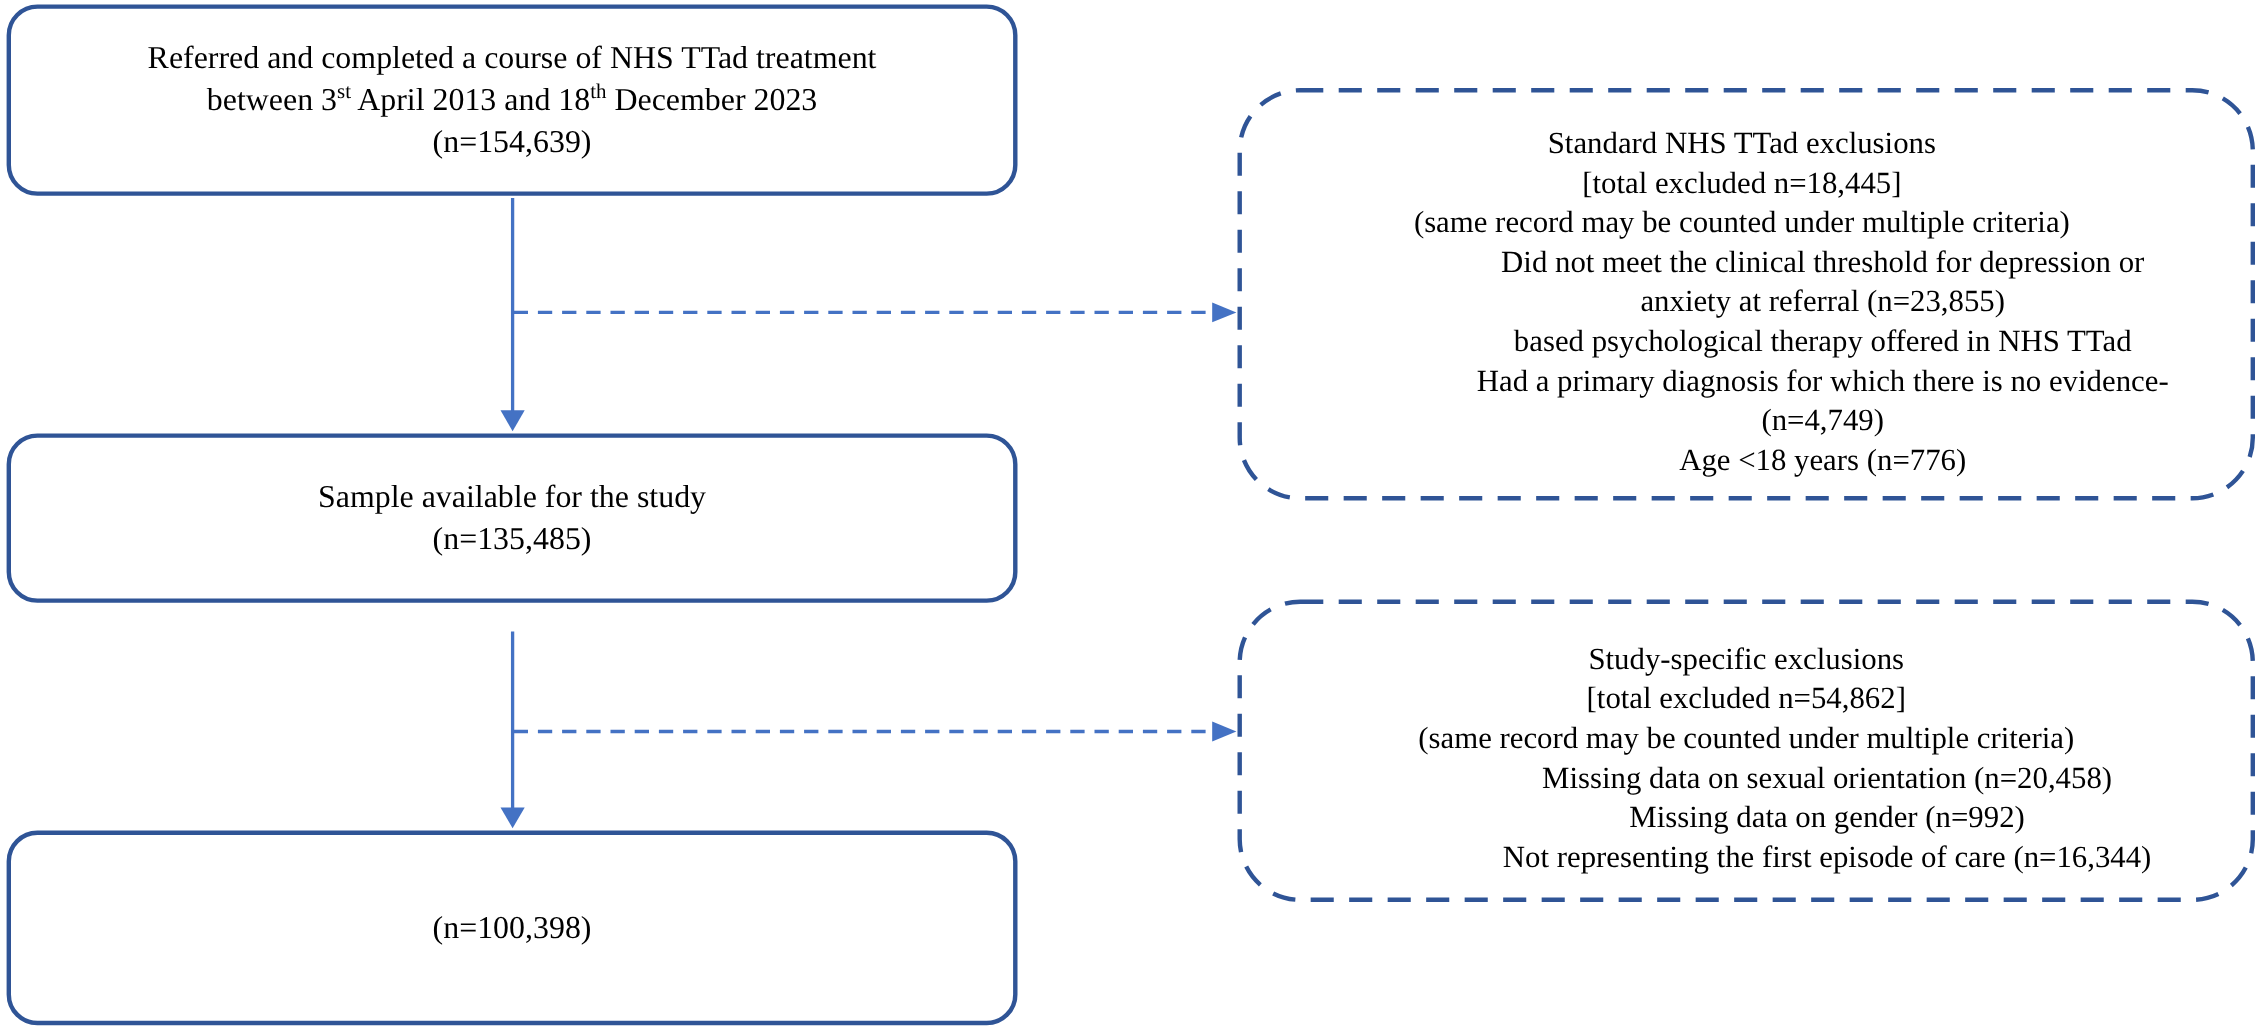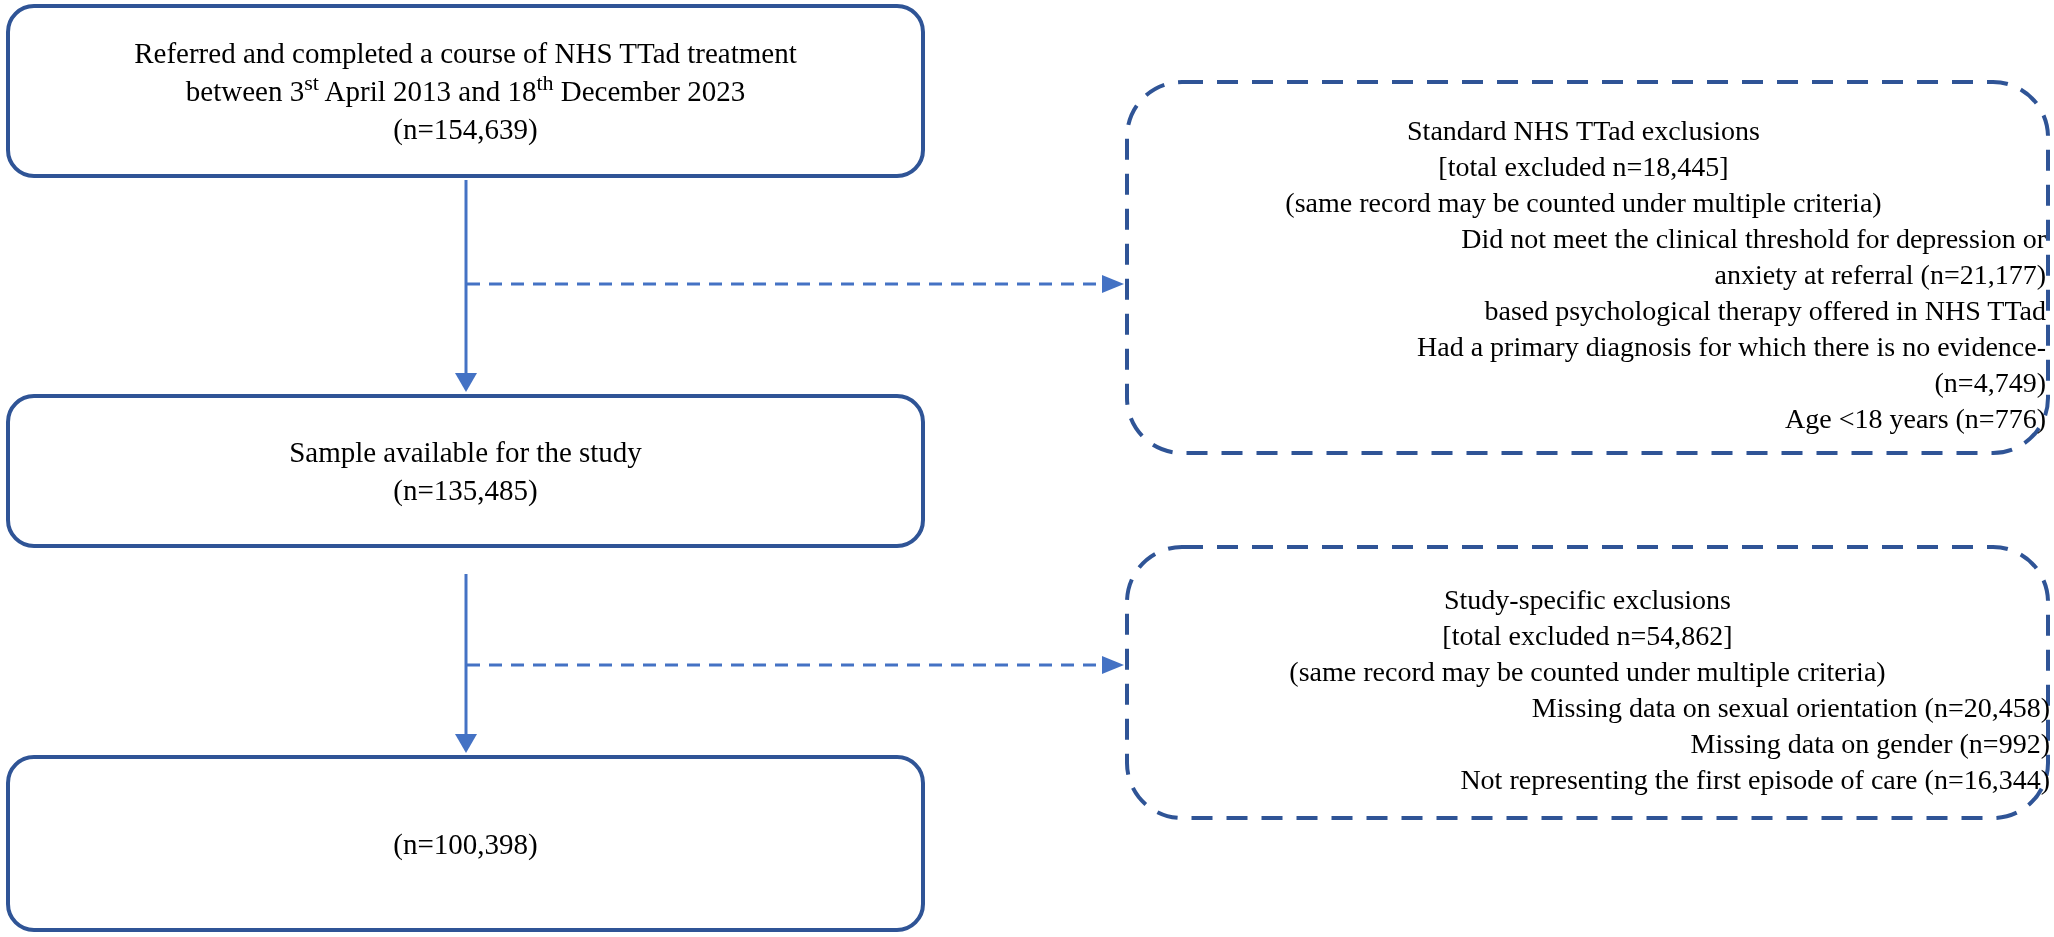--- a/index.html
+++ b/index.html
@@ -34,24 +34,24 @@
     text-align: center;
     font-size: 29px; line-height: 38px;
   }
   .solid-box .bx-line { white-space: pre; }
 
   .dashed-box-content {
     position: absolute;
     font-size: 28px; line-height: 36px;
   }
   .dashed-box-content .c-line { text-align: center; white-space: pre; }
-  .dashed-box-content .l-line { text-align: right; padding-left: 147px; white-space: pre; }
+  .dashed-box-content .l-line { text-align: center; padding-left: 147px; white-space: pre; }
 
   sup.ord {
-    font-size: 22px;
+    font-size: 19px;
     vertical-align: super;
     line-height: 0;
   }
 </style>
 </head>
 <body>
 
 <div class="canvas">
 
   <svg class="connector-layer" viewBox="0 0 2054 937" xmlns="http://www.w3.org/2000/svg">
@@ -94,21 +94,21 @@
 
   <div class="solid-box" style="left:6px; top:755px; width:919px; height:177px;">
     <div class="bx-line">(n=100,398)</div>
   </div>
 
   <div class="dashed-box-content" style="left:1121px; top:80px; width:925px; height:375px; padding-top:33px;">
     <div class="c-line">Standard NHS TTad exclusions</div>
     <div class="c-line">[total excluded n=18,445]</div>
     <div class="c-line">(same record may be counted under multiple criteria)</div>
     <div class="l-line">Did not meet the clinical threshold for depression or</div>
-    <div class="l-line">anxiety at referral (n=21,177)</div>
+    <div class="l-line">anxiety at referral (n=23,855)</div>
     <div class="l-line">based psychological therapy offered in NHS TTad</div>
     <div class="l-line">Had a primary diagnosis for which there is no evidence-</div>
     <div class="l-line">(n=4,749)</div>
     <div class="l-line">Age &lt;18 years (n=776)</div>
   </div>
 
   <div class="dashed-box-content" style="left:1125px; top:545px; width:925px; height:275px; padding-top:37px;">
     <div class="c-line">Study-specific exclusions</div>
     <div class="c-line">[total excluded n=54,862]</div>
     <div class="c-line">(same record may be counted under multiple criteria)</div>

